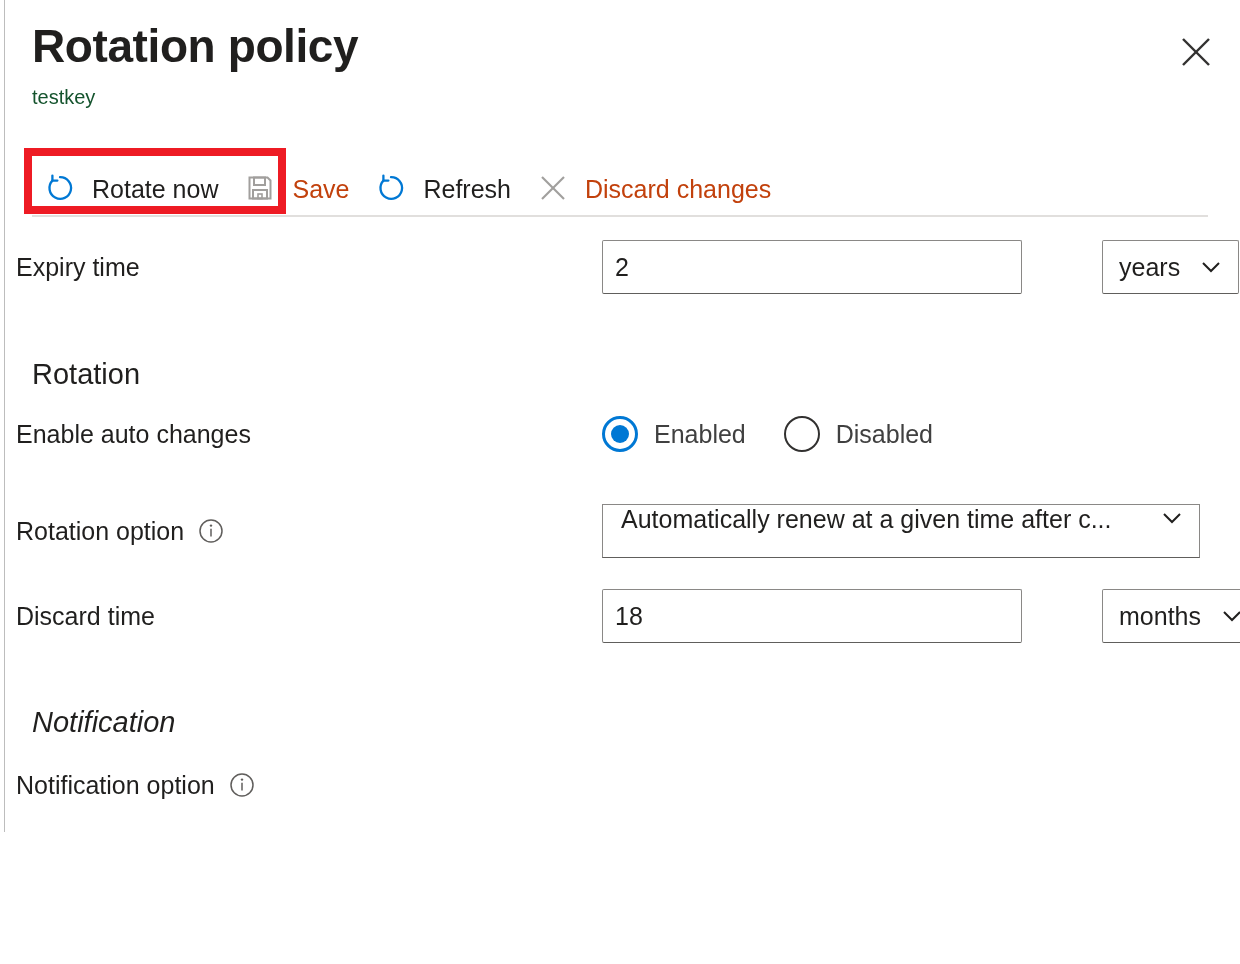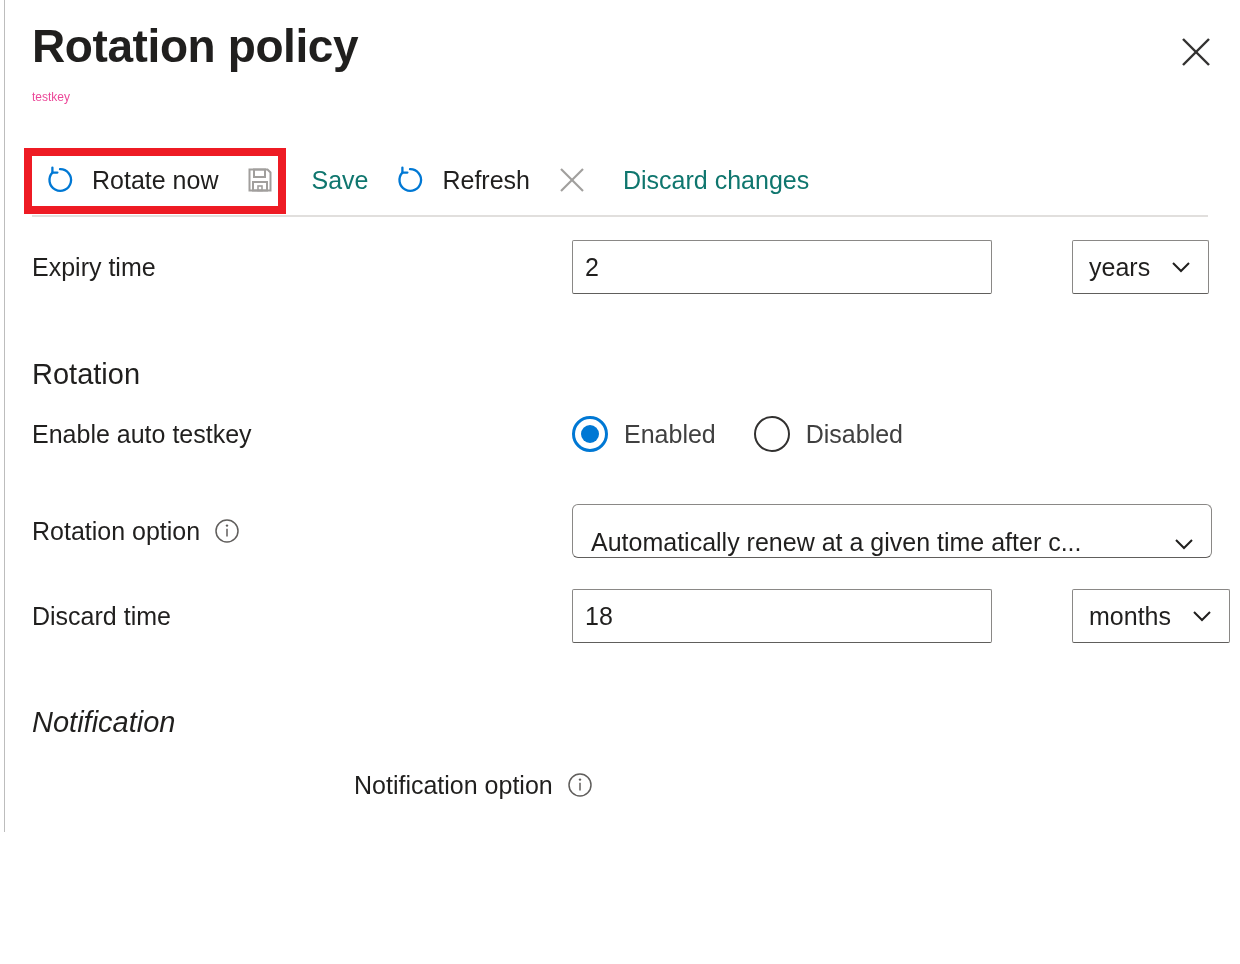--- a/index.html
+++ b/index.html
@@ -41,23 +41,23 @@
   .blade-title {
     font-size: 46px;
     font-weight: 600;
     line-height: 56px;
     letter-spacing: -0.4px;
     color: #201f1e;
     margin: 0;
     font-family: "Liberation Sans", sans-serif;
   }
   .blade-subtitle {
-    font-size: 12px;
+    font-size: 20px;
     line-height: 26px;
-    color: #ec4899;
+    color: #14532d;
     margin-top: 10px;
   }
   .close-button {
     position: absolute;
     right: 18px;
     top: 26px;
     width: 52px;
     height: 52px;
     display: flex;
     align-items: center;
@@ -73,42 +73,42 @@
   .commandbar {
     position: absolute;
     left: 32px;
     top: 152px;
     height: 56px;
     display: flex;
     align-items: center;
   }
   .cmd {
     display: flex;
-    align-items: center;
+    align-items: flex-end;
     height: 48px;
     padding: 0 14px 0 12px;
     background: transparent;
     border: none;
     font-family: "Liberation Sans", sans-serif;
     font-size: 25px;
     color: #201f1e;
     cursor: pointer;
     white-space: nowrap;
   }
   .cmd .cmd-ico {
     display: inline-flex;
     align-items: center;
     justify-content: center;
     width: 32px;
     height: 32px;
     margin-right: 16px;
     flex: none;
   }
   .cmd .cmd-ico svg { display: block; }
-  .cmd.is-disabled { color: #0f766e; cursor: default; gap: 19px; }
+  .cmd.is-disabled { color: #c2410c; cursor: default; }
 
   
   .cmd-highlight {
     position: absolute;
     left: 24px;
     top: 148px;
     width: 262px;
     height: 66px;
     border: 8px solid #ee1b24;
     background: transparent;
@@ -121,24 +121,25 @@
     top: 215px;
     width: 1176px;
     height: 2px;
     background: #e1dfdd;
   }
 
   
   .form { position: absolute; left: 0; top: 0; width: 1240px; }
   .row {
     position: absolute;
-    left: 32px;
+    left: 16px;
     width: 1184px;
     display: flex;
     align-items: center;
+    gap: 46px;
   }
   .row-label {
     width: 540px;
     flex: none;
     font-size: 25px;
     line-height: 32px;
     color: #201f1e;
     display: flex;
     align-items: center;
   }
@@ -196,24 +197,24 @@
     white-space: nowrap;
   }
   .unitselect .chev { margin-left: 18px; display: inline-flex; }
 
   
   .wideselect {
     width: 640px;
     height: 54px;
     border: 1px solid #8a8886;
     border-bottom-color: #605e5c;
-    border-radius: 6px;
-    background: #ffffff;
-    display: flex;
-    align-items: flex-end;
+    border-radius: 0;
+    background: #ffffff;
+    display: flex;
+    align-items: flex-start;
     justify-content: space-between;
     padding: 0 14px 0 18px;
     font-size: 25px;
     color: #201f1e;
     cursor: pointer;
     overflow: hidden;
   }
   .wideselect .sel-text {
     overflow: hidden;
     white-space: nowrap;
@@ -342,21 +343,21 @@
               <path d="M5 9 L13 17 L21 9" fill="none" stroke="#201f1e" stroke-width="2"></path>
             </svg>
           </span>
         </div>
       </div>
     </div>
 
     <div class="section-head" style="top:356px;">Rotation</div>
 
     <div class="row" style="top:416px;">
-      <div class="row-label">Enable auto testkey</div>
+      <div class="row-label">Enable auto changes</div>
       <div class="radio-group">
         <div class="radio-opt checked">
           <span class="radio-mark"></span>
           <span class="radio-label">Enabled</span>
         </div>
         <div class="radio-opt">
           <span class="radio-mark"></span>
           <span class="radio-label">Disabled</span>
         </div>
       </div>
@@ -393,21 +394,21 @@
             <svg width="26" height="26" viewBox="0 0 26 26">
               <path d="M5 9 L13 17 L21 9" fill="none" stroke="#201f1e" stroke-width="2"></path>
             </svg>
           </span>
         </div>
       </div>
     </div>
 
     <div class="section-head" style="top:704px;font-style:italic;">Notification</div>
 
-    <div class="row" style="top:769px;flex-direction:column;">
+    <div class="row" style="top:769px;">
       <div class="row-label">
         <span>Notification option</span>
         <span class="info-icon">
           <svg width="26" height="26" viewBox="0 0 26 26">
             <circle cx="13" cy="13" r="11" fill="none" stroke="#605e5c" stroke-width="1.5"></circle>
             <circle cx="13" cy="7.6" r="1.2" fill="#605e5c"></circle>
             <line x1="13" y1="10.8" x2="13" y2="18.6" stroke="#605e5c" stroke-width="1.5"></line>
           </svg>
         </span>
       </div>

